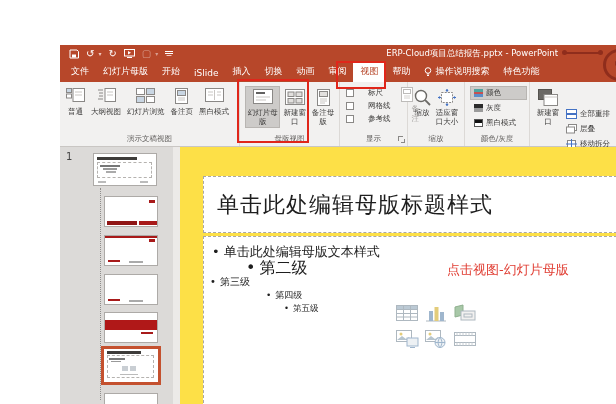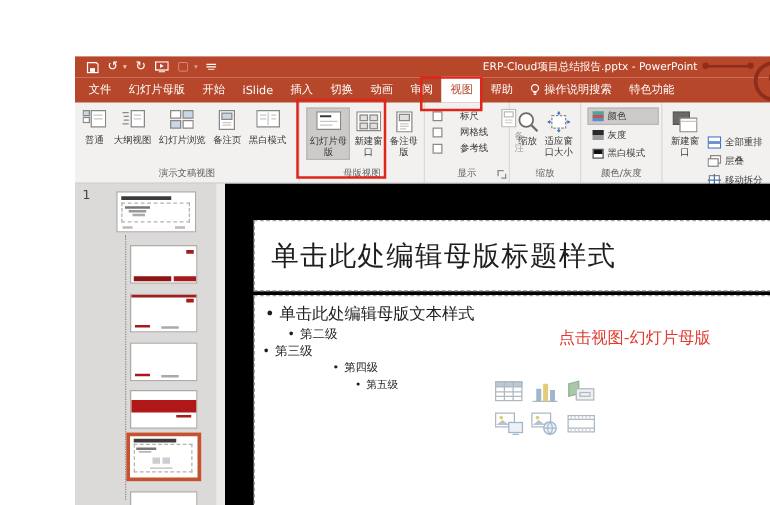--- a/index.html
+++ b/index.html
@@ -66,29 +66,29 @@
   .panel .scroll { position:absolute; right:0; top:0; width:7px; height:100%; background:#ECEAE8; }
   .slide-num { position:absolute; left:6px; top:4px; font-size:10px; color:#444; }
   .connector { position:absolute; left:40px; top:41px; height:212px; border-left:1px dotted #8F8D8B; }
   .thumb { position:absolute; background:#fff; border:1px solid #ADAAA7; overflow:hidden; }
   .thumb.sel { border:3px solid #C4512F; }
   .mini-bar { position:absolute; background:#3E3C3A; }
   .mini-dash { position:absolute; border:1px dashed #B5B2AF; }
   .mini-red { position:absolute; background:#A81A1A; }
   .mini-gray { position:absolute; background:#C9CED3; }
 
-  .slide-area { position:relative; flex:1; background:#000000; overflow:hidden; }
+  .slide-area { position:relative; flex:1; background:#fde047; overflow:hidden; }
   .ph { position:absolute; border:1px dashed #A9A7A5; background:#fff; }
   .ph-title { left:23px; top:29px; width:414px; height:57px; display:flex; align-items:center; }
   .ph-title .txt { font-size:22px; color:#1E1E1E; padding-left:13px; white-space:nowrap; letter-spacing:1px; }
   .ph-body { left:23px; top:89px; width:414px; height:172px; padding:6px 0 0 6px; }
   .lvl { color:#1E1E1E; white-space:nowrap; }
   .lvl .b { margin-right:4px; }
   .lvl1 { font-size:13px; line-height:17px; margin-left:2px; }
-  .lvl2 { font-size:10px; line-height:15px; margin-left:20px; }
+  .lvl2 { font-size:16px; line-height:15px; margin-left:36px; }
   .lvl3 { font-size:10px; line-height:14px; }
   .lvl4 { font-size:9px; line-height:13px; margin-left:56px; }
   .lvl5 { font-size:8.5px; line-height:13px; margin-left:74px; }
   .red-note { position:absolute; left:267px; top:114px; font-size:13px; color:#E03C31; white-space:nowrap; }
   .ph-icons { position:absolute; left:215px; top:156px; display:grid; grid-template-columns:repeat(3,24px); grid-auto-rows:20px; gap:6px 5px; }
 </style>
 </head>
 <body>
 
 <div id="stage">

